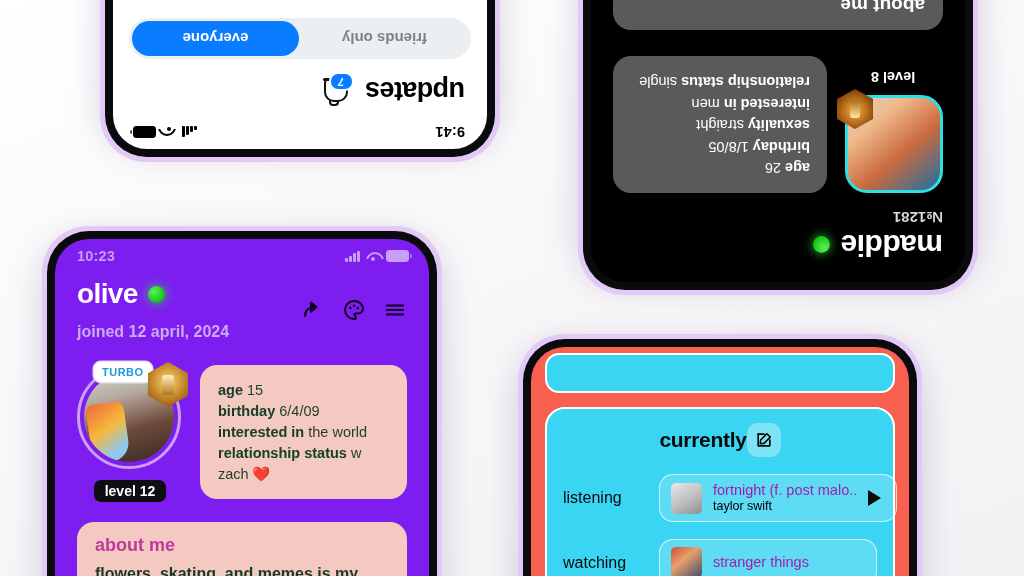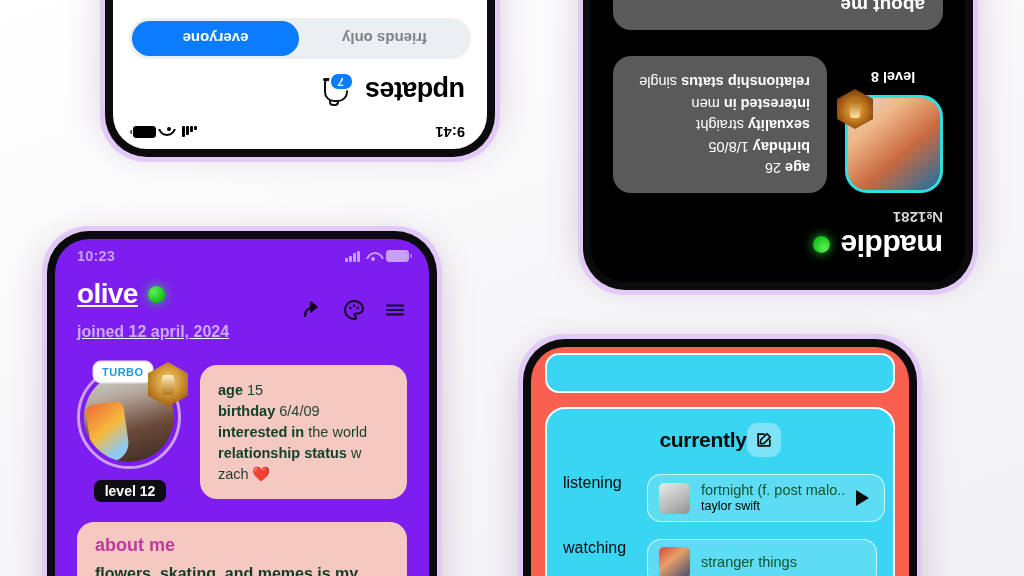--- a/index.html
+++ b/index.html
@@ -162,21 +162,21 @@
   .dk-about {
     margin: 26px 22px 0 22px; background: #5a5a5a; border-radius: 18px;
     padding: 14px 18px 18px 18px;
   }
   .dk-about .ttl { font-size: 19px; font-weight: 800; }
 
   
   #phoneC { left: 42px; top: 226px; width: 400px; height: 560px; }
   #phoneC .screen { background: #7d1df0; color:#fff; }
   #phoneC .statusbar { color: #c79ff7; }
-  .ol-head { padding: 12px 22px 0 22px; text-decoration: underline; }
+  .ol-head { padding: 12px 22px 0 22px; }
   .ol-toprow { display:flex; align-items:flex-start; justify-content:space-between; }
   .ol-name { display:flex; align-items:center; gap: 10px; }
   .ol-name .nm { font-size: 28px; font-weight: 800; letter-spacing:-.6px; }
   .ol-joined { font-size: 16px; font-weight: 700; color:#cda9f8; margin-top: 13px; }
   .ol-icons { display:flex; align-items:center; gap: 17px; padding-top: 20px; }
   .ico { width: 24px; height: 24px; position: relative; }
   .ico svg { display:block; }
   .ol-profile { display:flex; gap: 17px; padding: 24px 22px 0 22px; align-items:flex-start; }
   .ol-avcol { width: 106px; flex:0 0 auto; }
   .ol-avring {
@@ -242,33 +242,33 @@
     border: 2.5px solid #fff; box-sizing: border-box;
     border-radius: 20px; padding: 14px 16px 18px 16px;
   }
   .cu-hdr { display:flex; align-items:center; justify-content:center; }
   .cu-title { font-size: 21px; font-weight: 800; color:#0a0a0a; letter-spacing:-.3px; }
   .cu-edit {
     width: 34px; height: 34px; border-radius: 10px;
     background: rgba(255,255,255,.35);
     display:flex; align-items:center; justify-content:center;
   }
-  .cu-row { display:flex; gap: 0; margin-top: 17px; }
+  .cu-row { display:flex; align-items:center; gap: 12px; margin-top: 17px; }
   .cu-label { width: 84px; flex:0 0 auto; font-size: 16px; color:#0a0a0a; }
   .cu-pill {
     flex:1; display:flex; align-items:center; gap: 11px;
     background: rgba(255,255,255,.18);
     border: 1.5px solid rgba(255,255,255,.7);
     border-radius: 14px; padding: 7px 11px; min-height: 38px; box-sizing:border-box;
   }
   .cu-thumb { width: 31px; height: 31px; border-radius: 5px; flex:0 0 auto; overflow:hidden; }
   .th-song { background: linear-gradient(150deg,#e9e9e9,#bdbdbd 55%,#8f8f8f); }
   .th-show { background: linear-gradient(140deg,#d04a3a 0%,#e8a06a 40%,#3c4b6e 100%); }
   .cu-txt { flex:1; min-width:0; line-height: 1.2; }
-  .cu-t1 { font-size: 14.5px; color:#14532d; white-space:nowrap; overflow:hidden; text-overflow:clip; }
+  .cu-t1 { font-size: 14.5px; color:#a21caf; white-space:nowrap; overflow:hidden; text-overflow:clip; }
   .cu-t2 { font-size: 12.5px; color:#000000; }
   .cu-play {
     width:0; height:0; flex:0 0 auto; margin-right: 4px;
     border-left: 13px solid #0a0a0a;
     border-top: 8px solid transparent; border-bottom: 8px solid transparent;
   }
 </style>
 </head>
 <body>
 

